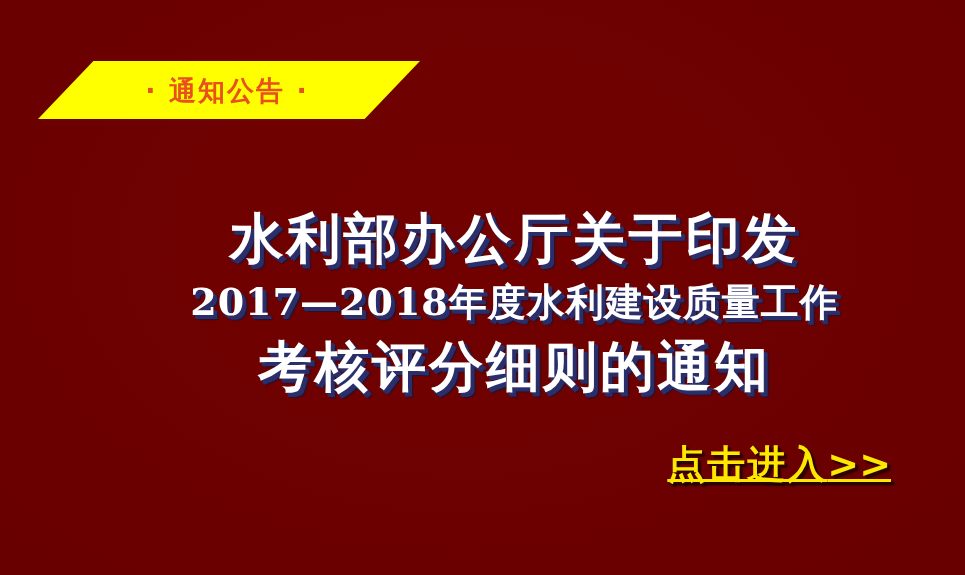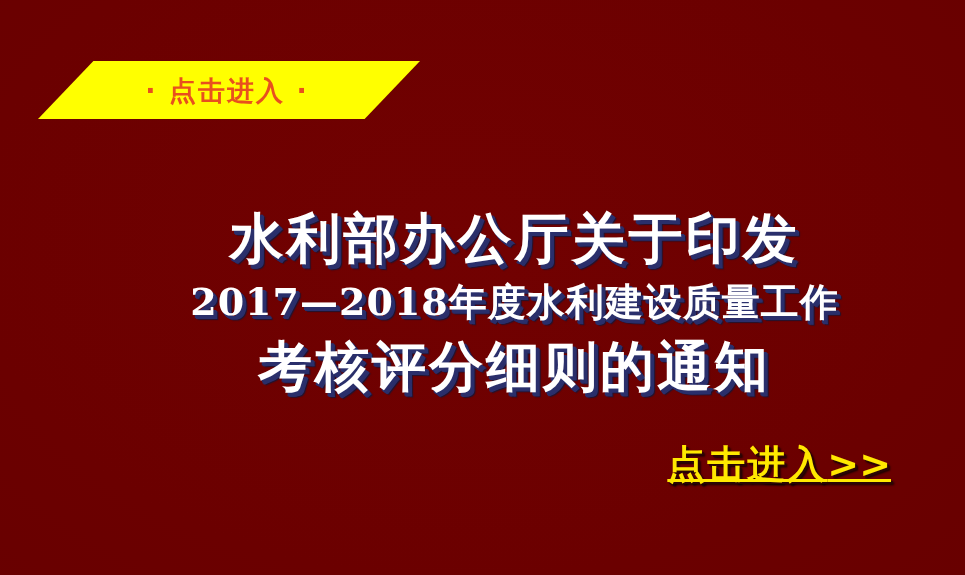--- a/index.html
+++ b/index.html
@@ -111,21 +111,21 @@
     letter-spacing: 0px;
   }
 </style>
 </head>
 <body>
 
 <div id="poster">
 
   <div id="banner-wrap">
     <div id="banner-shape"></div>
-    <div id="banner-label">· 点击进入 ·</div>
+    <div id="banner-label">· 通知公告 ·</div>
   </div>
 
   <div id="title-block">
     <span class="title-line">水利部办公厅关于印发</span>
     <span class="title-line line-wide">2017—2018年度水利建设质量工作</span>
     <span class="title-line">考核评分细则的通知</span>
   </div>
 
   <a id="enter-link" href="#"><span>点击进入</span><span class="chev">&gt;&gt;</span></a>
 

